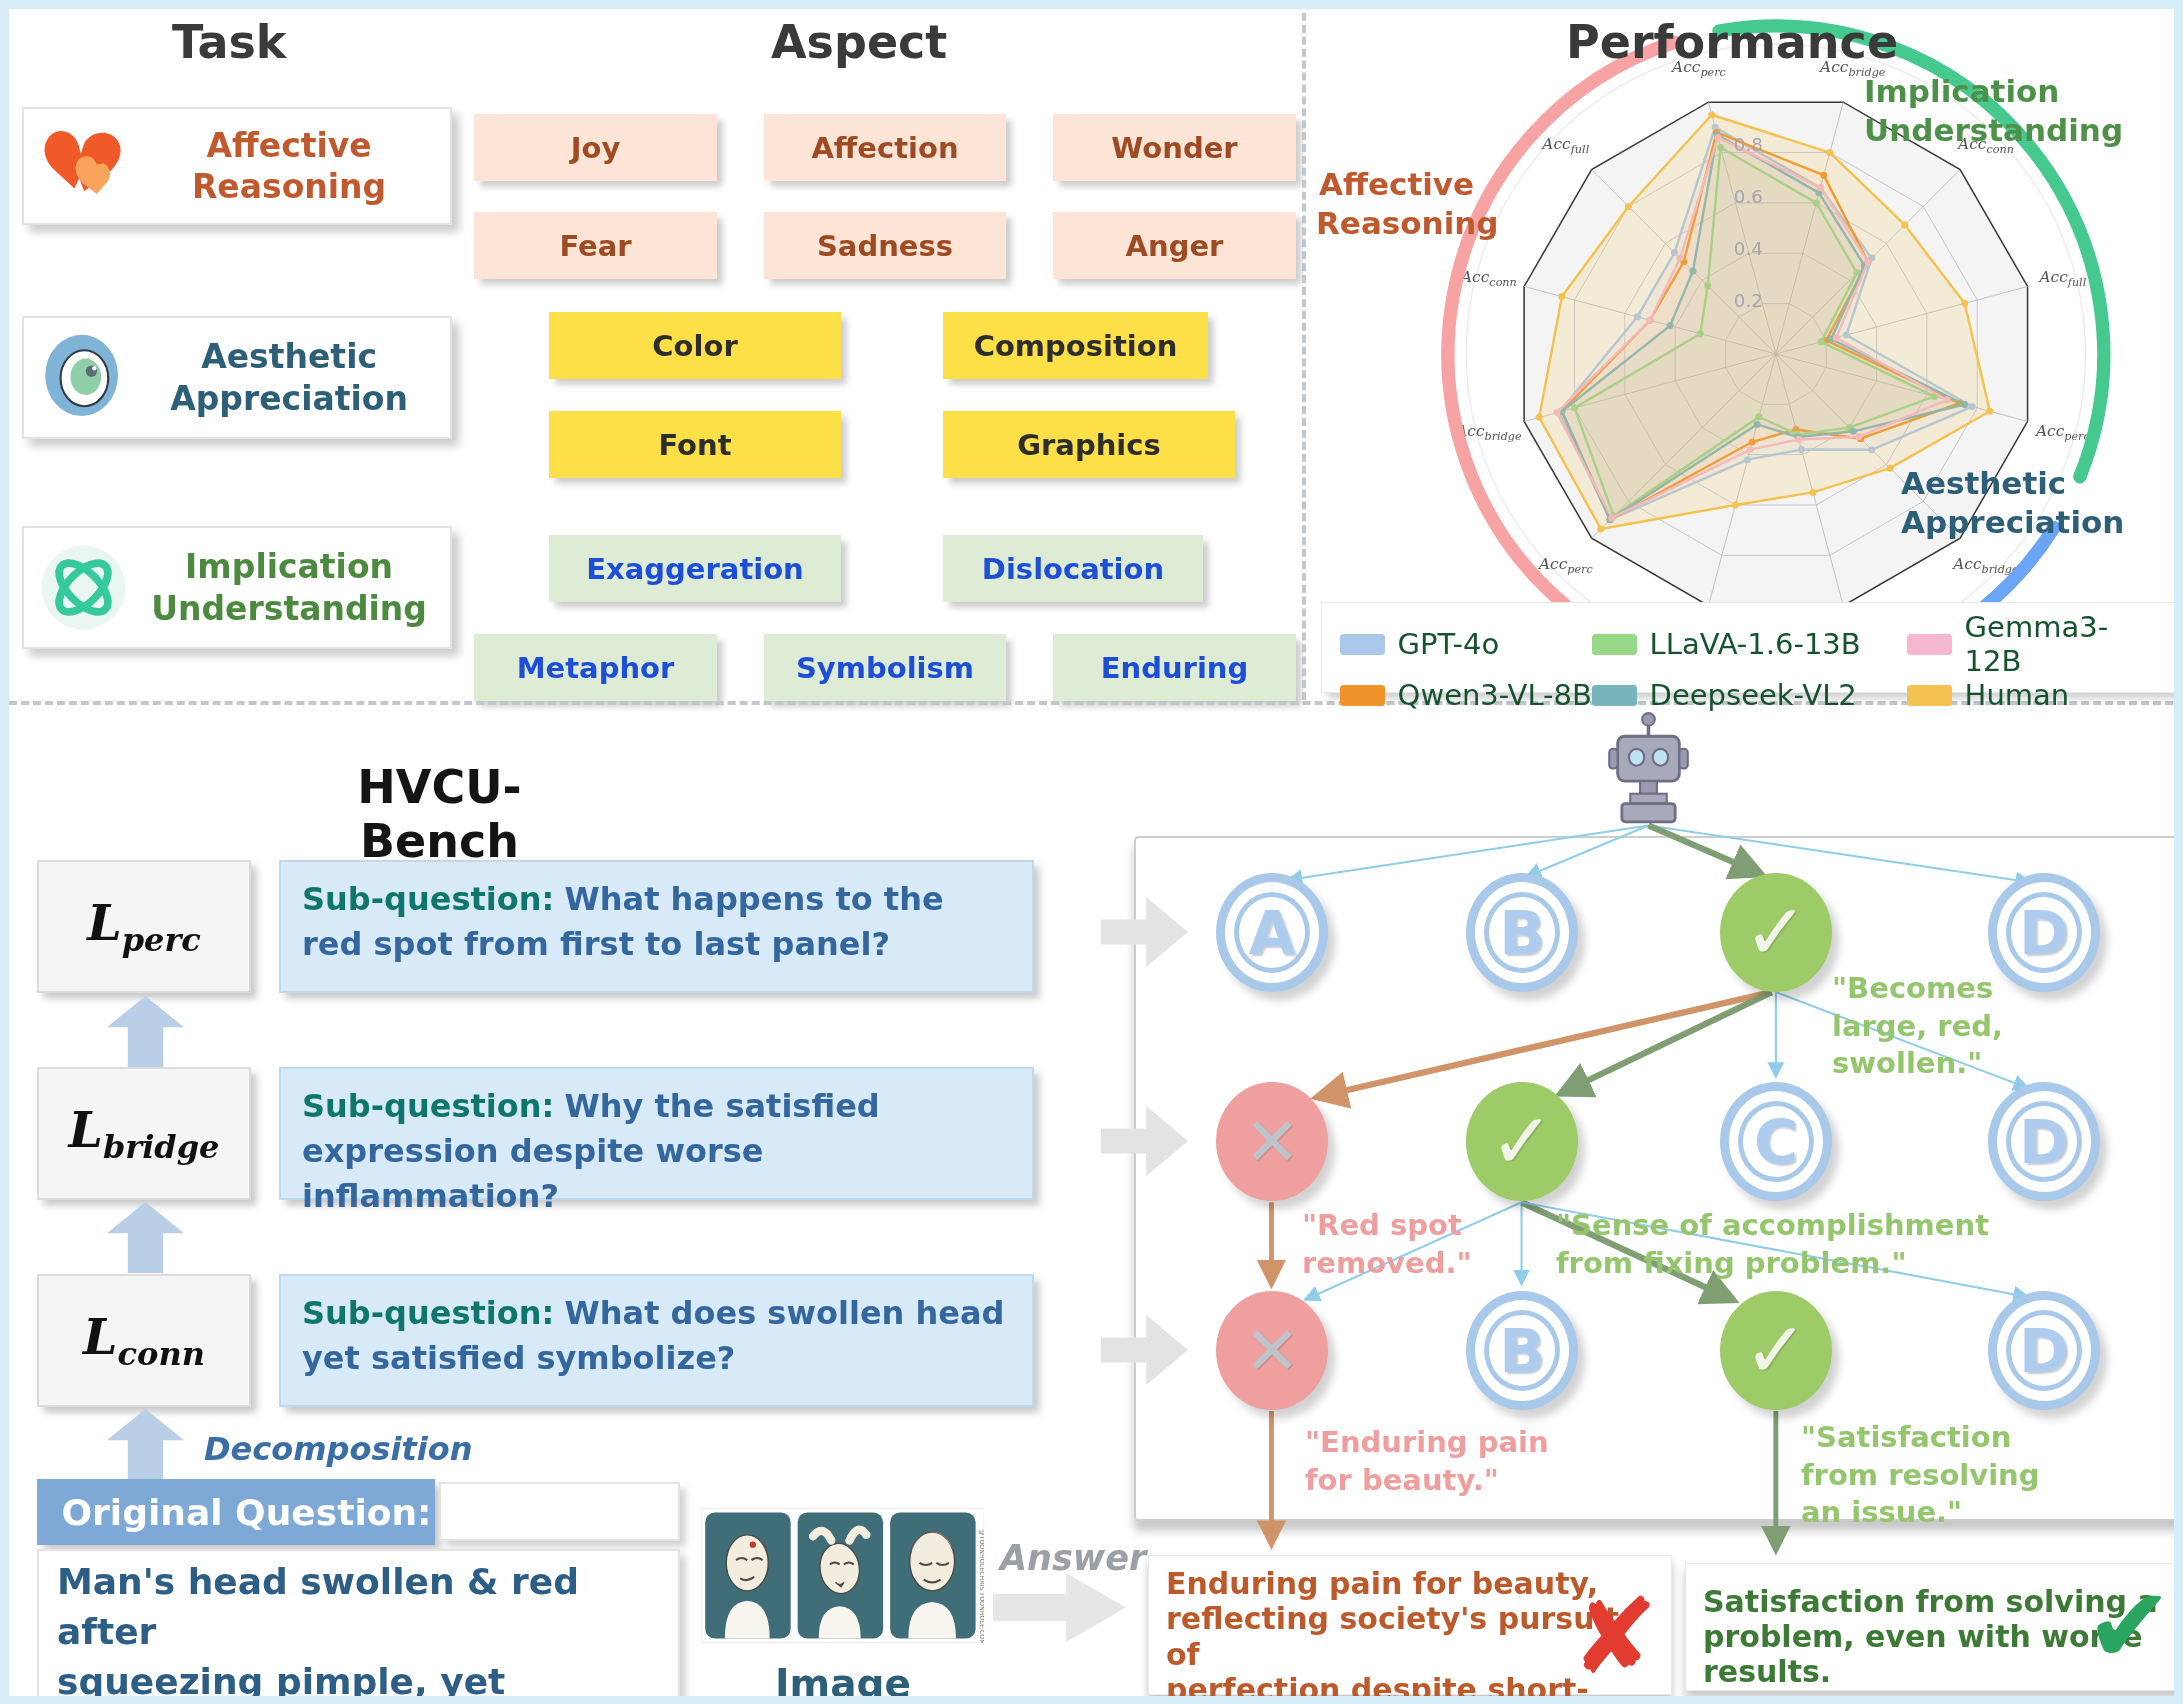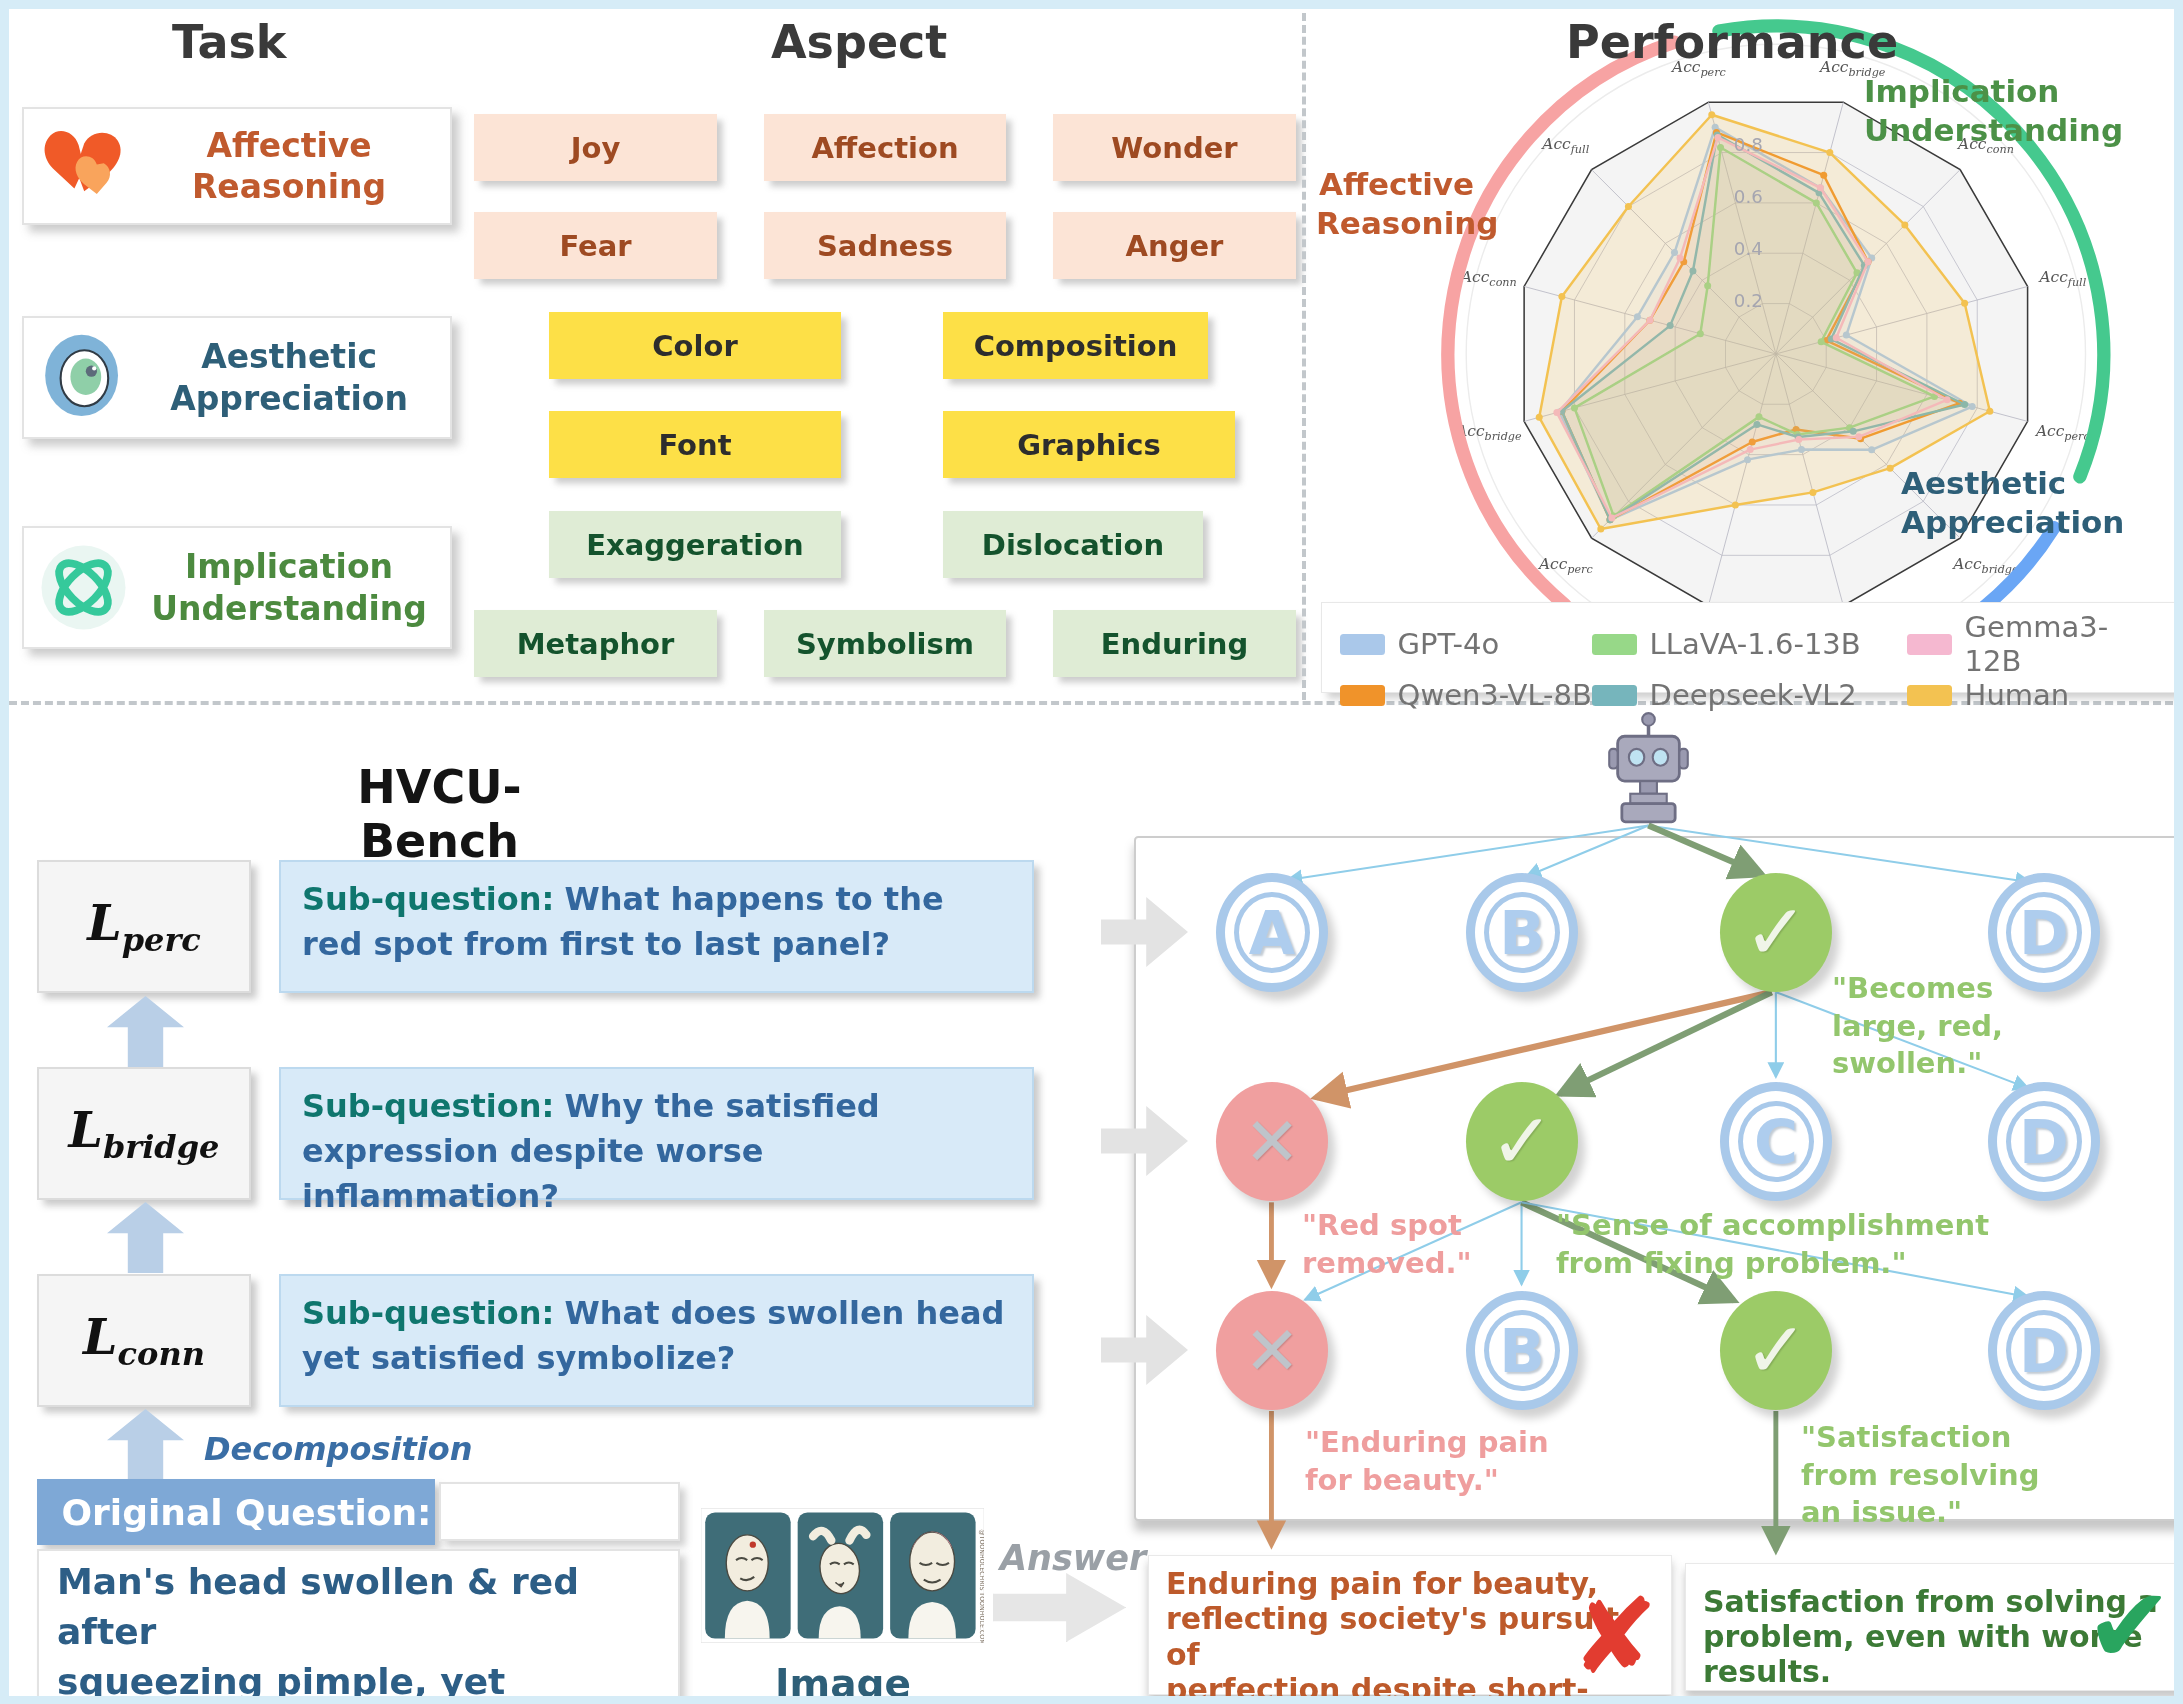--- a/index.html
+++ b/index.html
@@ -18,33 +18,33 @@
                border:2.1px solid #e3e3e3; box-shadow:7px 7px 8.4px rgba(110,110,110,.35);
                display:flex; align-items:center; z-index:2; }
   .task-card .icon-wrap { width:119px; display:flex; justify-content:center; align-items:center; }
   .task-card .task-label { flex:1; text-align:center; font-size:33px; font-weight:bold; line-height:1.25; padding-right:14px;}
 
   
   .chip { position:absolute; height:67px; display:flex; align-items:center; justify-content:center;
           font-size:29px; font-weight:bold; box-shadow:6.3px 6.3px 6.3px rgba(120,120,120,.38); z-index:2; }
   .chip.peach { background:#fce4d6; color:#9e4a22; }
   .chip.blue  { background:#fde047; color:#2d2d2d; }
-  .chip.green { background:#dfecd5; color:#14532d; }
+  .chip.green { background:#dfecd5; color:#1d4ed8;margin-top:24px; }
 
   
   .v-divider { position:absolute; left:1293px; top:4.2px; height:687px; border-left:4.2px dashed #c2c7cb; z-index:2;}
   .h-divider { position:absolute; left:0; top:692px; width:2164px; border-top:4.9px dashed #c2c7cb; z-index:2;}
 
   
   .group-label { position:absolute; font-size:31px; font-weight:bold; line-height:1.25; z-index:2; }
   #legend-box { position:absolute; left:1312px; top:593px; width:860px; height:91px; background:#fff;
                 border:1.4px solid #e8e8e8; box-shadow:5.6px 5.6px 7px rgba(120,120,120,.35);
                 display:grid; grid-template-columns:252px 315px 1fr; grid-template-rows:1fr 1fr;
                 align-items:center; padding:7px 18px; z-index:2; }
-  .legend-item { display:flex; align-items:center; gap:12.6px; font-size:29px; color:#737373; }
+  .legend-item { display:flex; align-items:center; gap:12.6px; font-size:29px; color:#14532d; }
   .legend-item .swatch { width:45px; height:21px; border-radius:3.5px; flex:0 0 auto; }
 
   
   .lbox { position:absolute; left:28px; width:214px; height:133px; background:#f5f5f5;
           border:2.1px solid #dcdcdc; box-shadow:6.3px 6.3px 7px rgba(120,120,120,.4);
           display:flex; align-items:center; justify-content:center; z-index:2; }
   .lbox .sym { font-family:"DejaVu Serif", serif; font-style:italic; font-weight:bold; font-size:49px; color:#111; }
   .lbox .sym sub { font-size:32px; }
   .subq { position:absolute; left:270px; width:755px; height:133px; background:#d8eaf8;
           border:2.1px solid #bcd9ef; box-shadow:6.3px 6.3px 7px rgba(120,120,120,.4);

